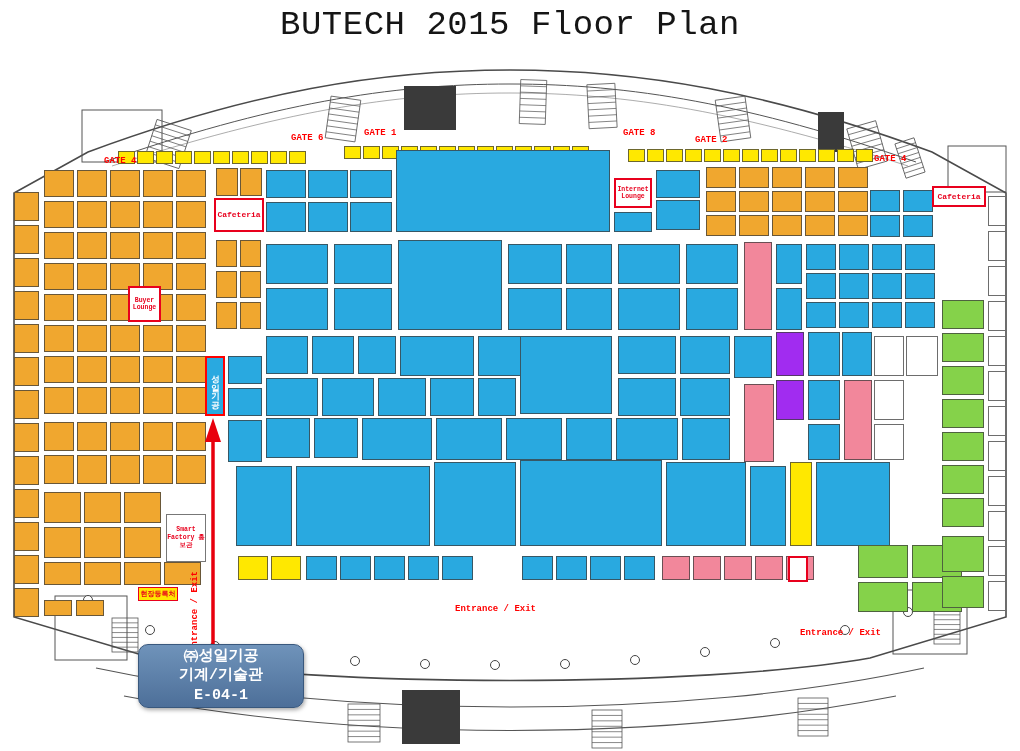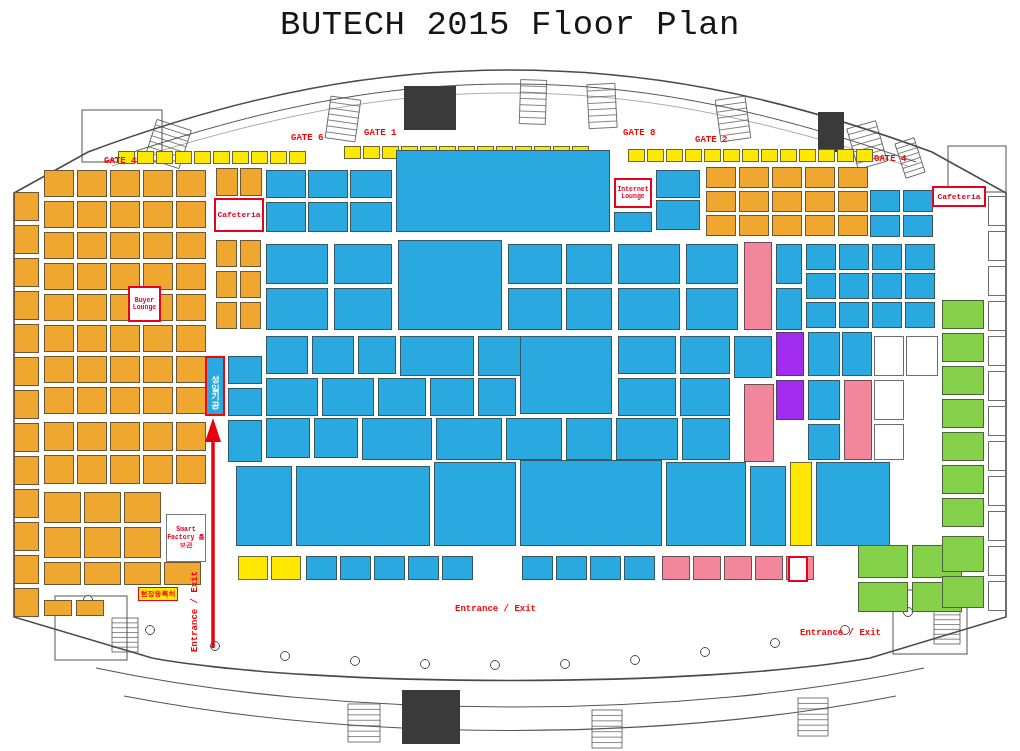--- a/index.html
+++ b/index.html
@@ -460,14 +460,19 @@
         <div class="gate-label" style="left: 623px; top: 128px;">GATE 8</div>
         <div class="gate-label" style="left: 695px; top: 135px;">GATE 2</div>
         <div class="gate-label" style="left: 874px; top: 154px;">GATE 4</div>
       </div>
     <div id="entrances">
         <div class="entrance-label" style="left: 455px; top: 604px;">Entrance / Exit</div>
         <div class="entrance-label" style="left: 800px; top: 628px;">Entrance / Exit</div>
         <div class="entrance-label vertical" style="left: 190px; top: 652px;">Entrance / Exit</div>
       </div>
 
+    <div id="callout">
+      <span>㈜성일기공</span>
+      <span>기계/기술관</span>
+      <span>E-04-1</span>
+    </div>
   </div>
 </div>
 
 </body></html>

